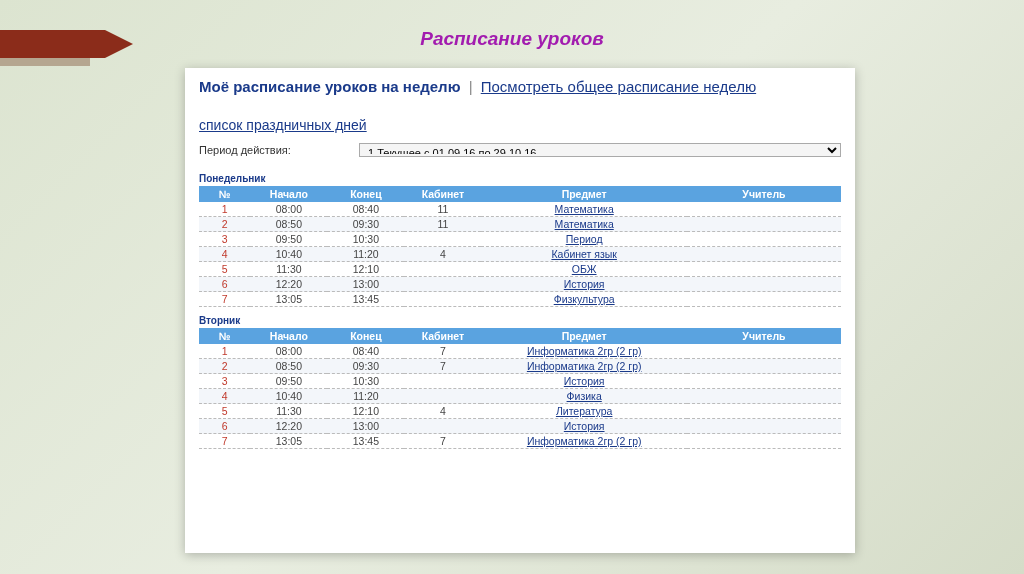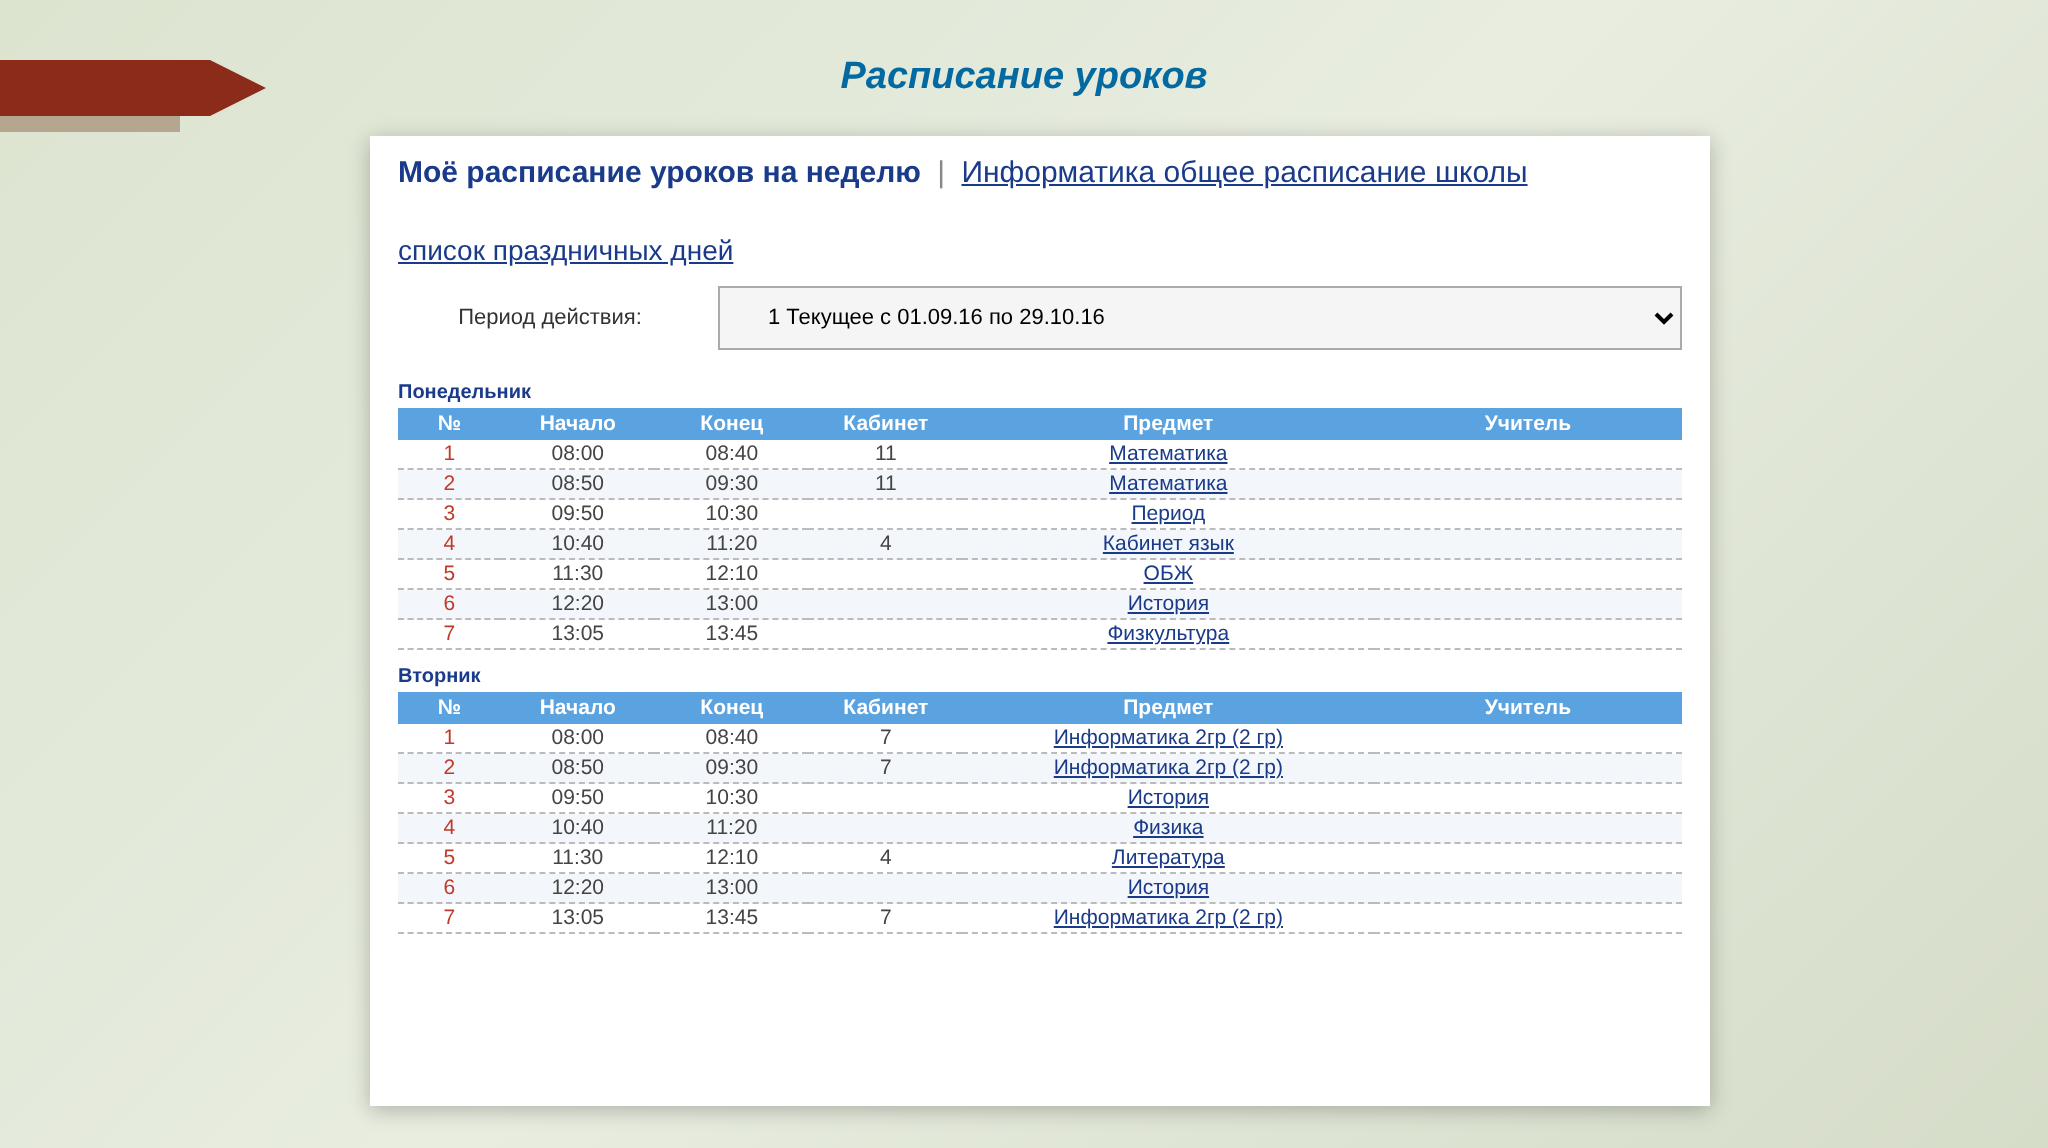--- a/index.html
+++ b/index.html
@@ -40,21 +40,21 @@
   }
   .slide-title {
     position: absolute;
     top: 28px;
     left: 0;
     right: 0;
     text-align: center;
     font-style: italic;
     font-weight: bold;
     font-size: 19px;
-    color: #0369a1;
+    color: #a21caf;
   }
   .card {
     position: absolute;
     top: 68px;
     left: 185px;
     width: 670px;
     height: 485px;
     background: #fff;
     box-shadow: 0 2px 10px rgba(0,0,0,0.25);
     padding: 10px 14px;
@@ -82,29 +82,29 @@
   .period-row {
     display: flex;
     align-items: center;
     margin-bottom: 16px;
   }
   .period-label {
     font-size: 11px;
     color: #333;
     padding-right: 8px;
     width: 160px;
-    text-align: center;
+    text-align: left;
   }
   .period-select {
     flex: 1;
     font-size: 11px;
-    padding: 2px 20px;
+    padding: 2px 4px;
     border: 1px solid #aaa;
     background: #f5f5f5;
-    height: 32px;
+    height: 14px;
   }
   .day-label {
     font-size: 10px;
     font-weight: bold;
     color: #1a3a8a;
     margin-bottom: 2px;
     margin-top: 8px;
   }
   table.sched {
     width: 100%;
@@ -140,21 +140,21 @@
 
 <div class="corner-under"></div>
 <div class="corner-accent"></div>
 
 <div class="slide-title">Расписание уроков</div>
 
 <div class="card">
   <div class="main-heading">
     <b><span>Моё расписание уроков на неделю</span></b>
     <span class="divider">|</span>
-    <span class="link">Информатика общее расписание школы</span>
+    <span class="link">Посмотреть общее расписание неделю</span>
   </div>
 
   <span class="holiday-link">список праздничных дней</span>
 
   <div class="period-row">
     <div class="period-label">Период действия:</div>
     <select class="period-select">
       <option>1 Текущее с 01.09.16 по 29.10.16</option>
     </select>
   </div>

